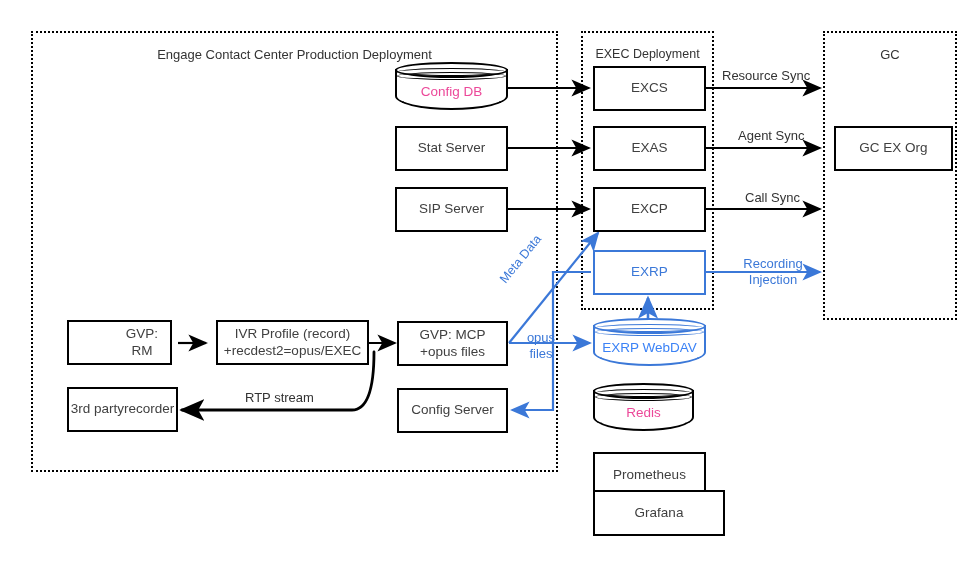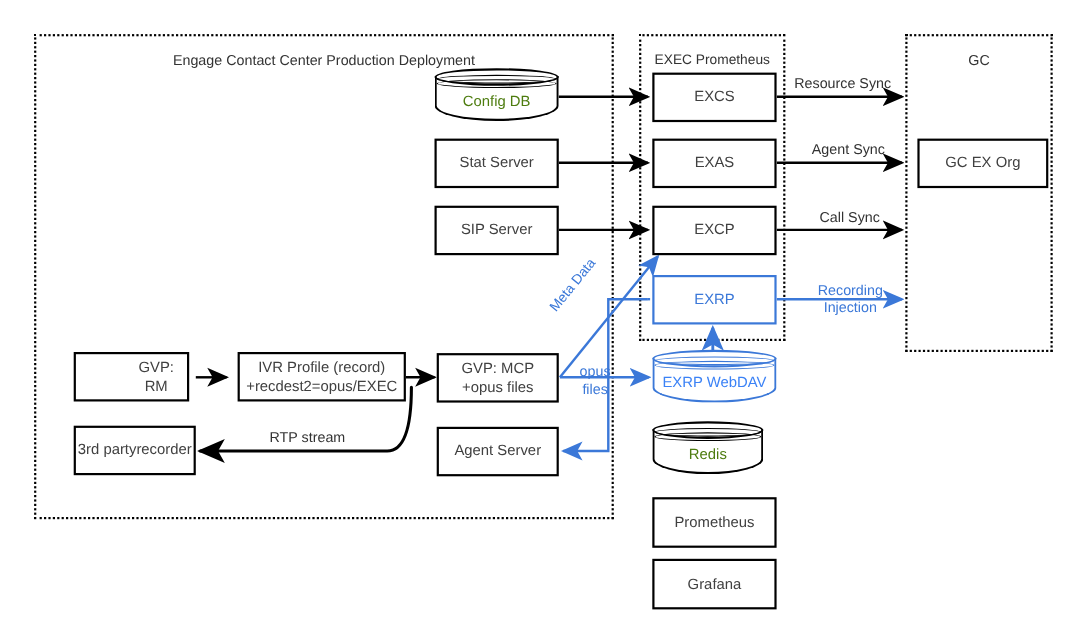--- a/index.html
+++ b/index.html
@@ -15,41 +15,41 @@
   .node.blue{border-color:#3b78d8;color:#3b78d8;}
 
   .cyl{position:absolute;box-sizing:border-box;}
   .cyl .body{position:absolute;left:0;right:0;top:7px;bottom:0;border:2px solid #000;
              border-top:none;border-radius:0 0 50% 50%/0 0 14px 14px;background:#fff;}
   .cyl .top{position:absolute;left:0;right:0;top:0;height:16px;border:2px solid #000;
             border-radius:50%/50%;background:#fff;box-sizing:border-box;}
   .cyl .rib{position:absolute;left:2px;right:2px;height:8px;border:1.5px solid #000;
             border-radius:50%/50%;background:transparent;box-sizing:border-box;}
   .cyl .label{position:absolute;left:0;right:0;top:0;bottom:0;display:flex;align-items:center;
-              justify-content:center;font-size:13.5px;color:#4d7c0f;padding-top:10px;}
+              justify-content:center;font-size:13.5px;color:#ec4899;padding-top:10px;}
   .cyl.blue .body,.cyl.blue .top{border-color:#3b78d8;}
   .cyl.blue .rib{border-color:#3b78d8;}
   .cyl.blue .label{color:#3b82f6;}
 
   .lbl{position:absolute;font-size:13px;color:#333;white-space:nowrap;text-align:center;line-height:1.2;}
   .lbl.blue{color:#3b78d8;}
 
   svg.wires{position:absolute;left:0;top:0;width:979px;height:585px;overflow:visible;}
 </style>
 </head>
 <body>
 
 <div id="canvas">
 
   <div class="group" style="left:31px;top:31px;width:527px;height:441px;">
     <div class="group-title" style="top:14px;">Engage Contact Center Production Deployment</div>
   </div>
 
   <div class="group" style="left:581px;top:31px;width:133px;height:279px;">
-    <div class="group-title" style="top:14px;font-size:12.5px;">EXEC Prometheus</div>
+    <div class="group-title" style="top:14px;font-size:12.5px;">EXEC Deployment</div>
   </div>
 
   <div class="group" style="left:823px;top:31px;width:134px;height:289px;">
     <div class="group-title" style="top:14px;">GC</div>
   </div>
 
   <svg class="wires" viewBox="0 0 979 585">
     <defs>
       <marker id="ah-black" markerWidth="9" markerHeight="9" refX="8" refY="4.5" orient="auto">
         <path d="M0,0.6 L9,4.5 L0,8.4 L2.2,4.5 Z" fill="#000"></path>
@@ -140,21 +140,21 @@
     <span>GVP: MCP</span>
     <span>+opus files</span>
   </div>
 
   <div class="node" style="left:67px;top:387px;width:111px;height:45px;flex-direction:row;">
     <span>3rd party</span>
     <span>recorder</span>
   </div>
 
   <div class="node" style="left:397px;top:388px;width:111px;height:45px;">
-    <span>Agent Server</span>
+    <span>Config Server</span>
   </div>
 
   <div class="cyl blue" style="left:593px;top:318px;width:113px;height:48px;">
     <div class="body"></div>
     <div class="top"></div>
     <div class="rib" style="top:6px;"></div>
     <div class="rib" style="top:10px;"></div>
     <div class="label">EXRP WebDAV</div>
   </div>
 
@@ -163,21 +163,21 @@
     <div class="top"></div>
     <div class="rib" style="top:6px;"></div>
     <div class="rib" style="top:10px;"></div>
     <div class="label">Redis</div>
   </div>
 
   <div class="node" style="left:593px;top:452px;width:113px;height:46px;">
     <span>Prometheus</span>
   </div>
 
-  <div class="node" style="left:593px;top:508px;width:113px;height:46px;">
+  <div class="node" style="left:593px;top:490px;width:132px;height:46px;">
     <span>Grafana</span>
   </div>
 
   <div class="lbl" style="left:722px;top:68px;text-align:right;">Resource Sync</div>
   <div class="lbl" style="left:738px;top:128px;">Agent Sync</div>
   <div class="lbl" style="left:745px;top:190px;">Call Sync</div>
 
   <div class="lbl blue" style="left:736px;top:256px;width:74px;">
     <div>Recording</div>
     <div>Injection</div>

